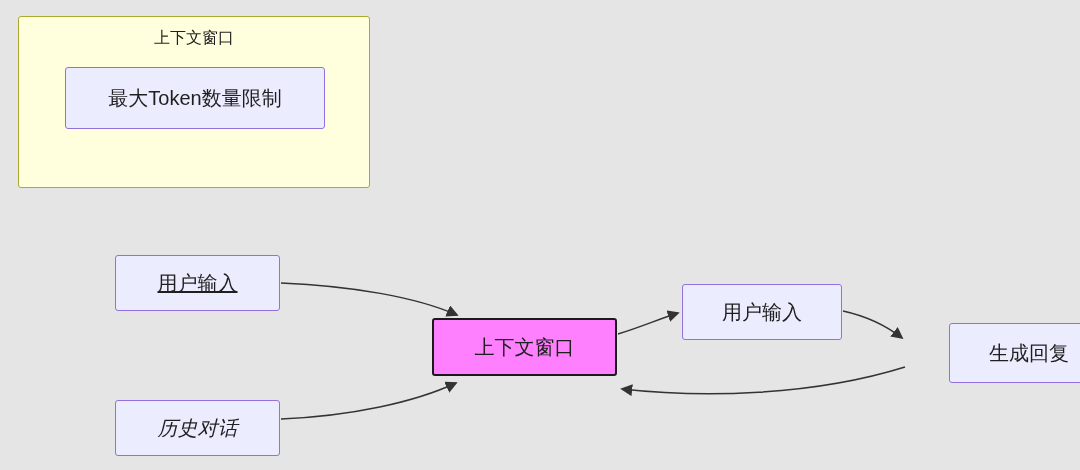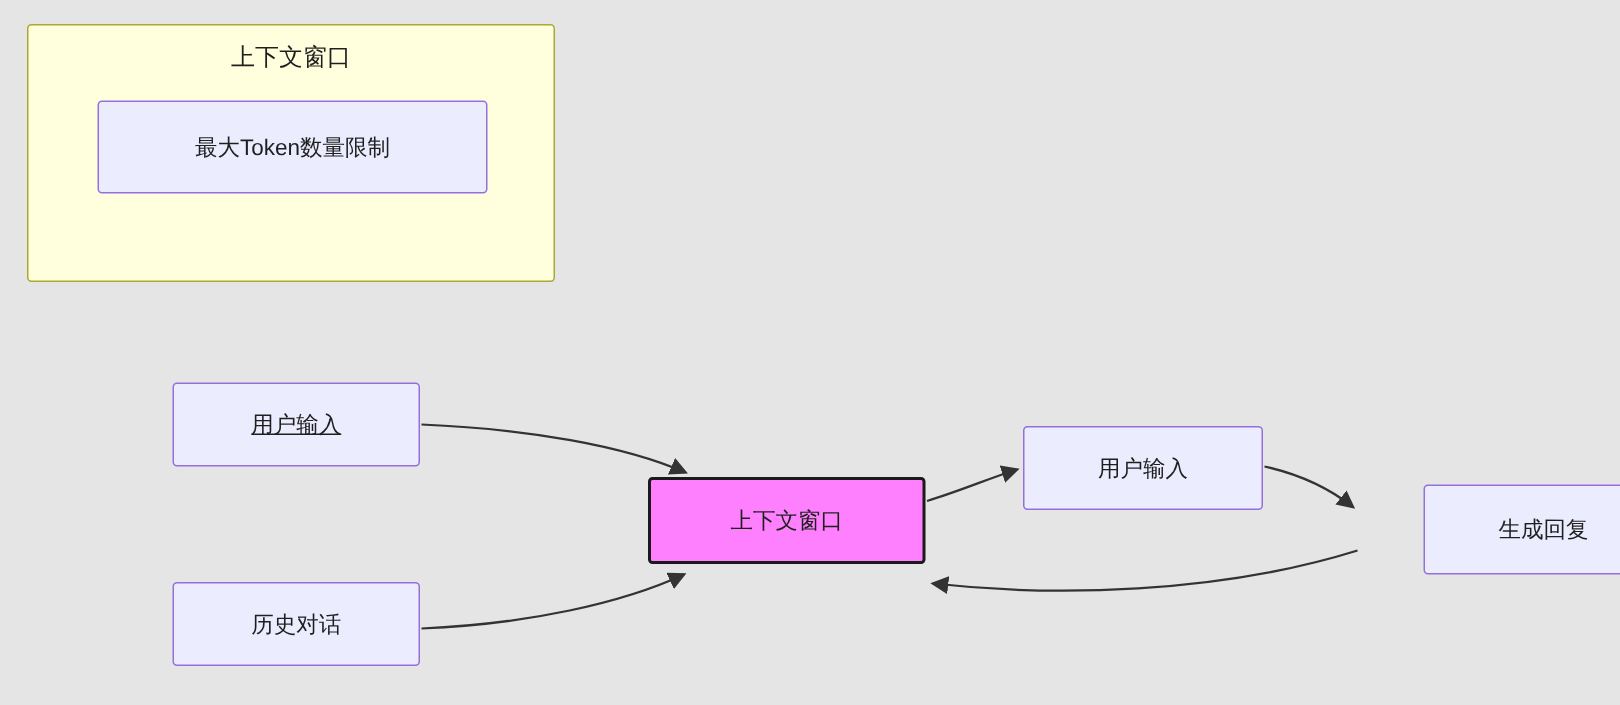--- a/index.html
+++ b/index.html
@@ -52,21 +52,21 @@
   }
   .node {
     position: absolute;
     display: flex;
     align-items: center;
     justify-content: center;
     box-sizing: border-box;
     background: var(--node-fill, #ececff);
     border: 1px solid var(--node-border, #9370db);
     border-radius: 3px;
-    font-size: 15px;
+    font-size: 20px;
     color: var(--text, #1f1f1f);
     text-align: center;
   }
   .node.inner-node {
     left: 46px;
     top: 50px;
     width: 260px;
     height: 62px;
   }
   .node.pink {
@@ -92,21 +92,21 @@
     <path class="edge" marker-end="url(#arrowhead)" d="M905,367 C812,396 702,398 622,389"></path>
   </svg>
 
   <div class="subgraph">
     <div class="subgraph-title">上下文窗口</div>
     <div class="node inner-node">最大Token数量限制</div>
   </div>
 
   <div class="node" style="left:115px; top:255px; width:165px; height:56px;text-decoration:underline;">用户输入</div>
 
-  <div class="node" style="left:115px; top:388px; width:165px; height:56px;">历史对话</div>
+  <div class="node" style="left:115px; top:400px; width:165px; height:56px;font-style:italic;">历史对话</div>
 
   <div class="node pink" style="left:432px; top:318px; width:185px; height:58px;">上下文窗口</div>
 
   <div class="node" style="left:682px; top:284px; width:160px; height:56px;">用户输入</div>
 
   <div class="node" style="left:949px; top:323px; width:160px; height:60px;">生成回复</div>
 
 </div>
 
 </body></html>

